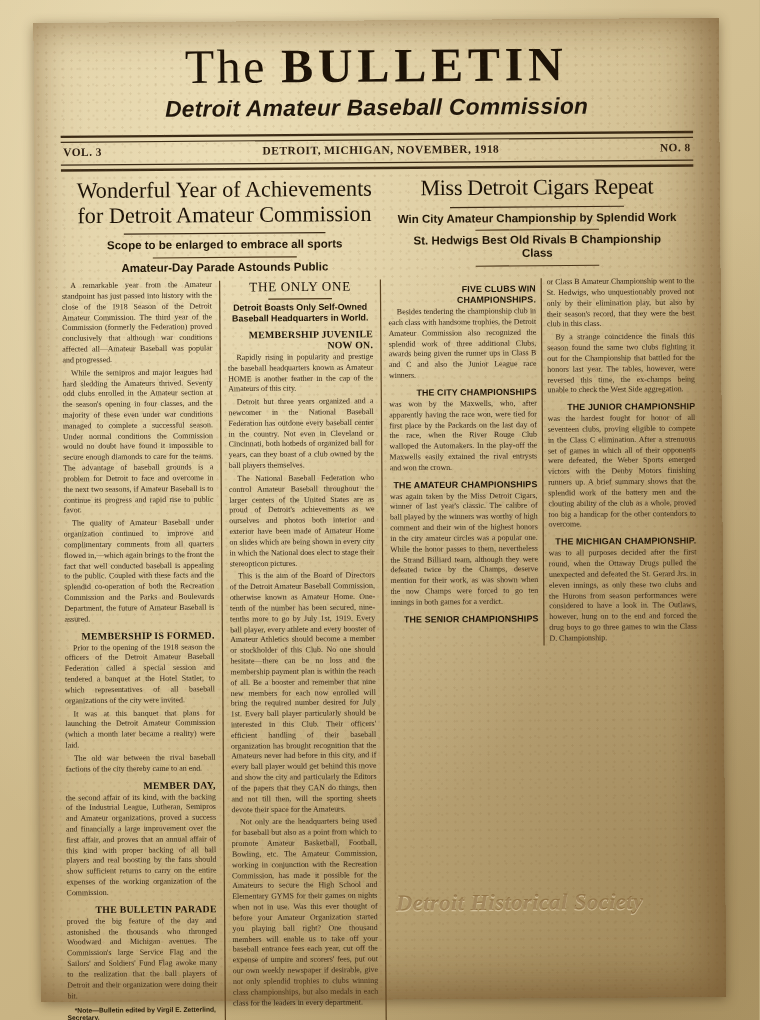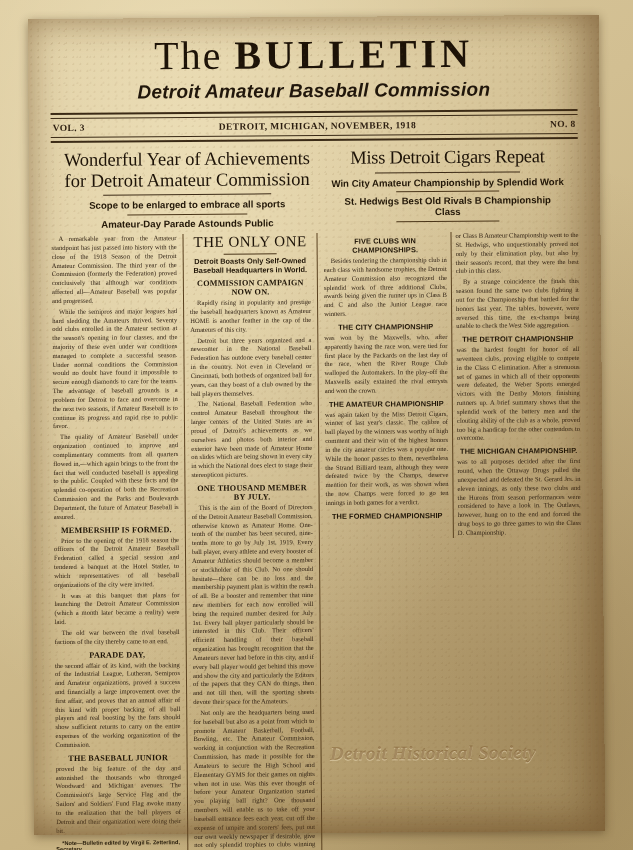--- a/index.html
+++ b/index.html
@@ -96,21 +96,21 @@
 
   p.bt{
     font-family:"Liberation Serif", serif;
     font-size:6.6px;line-height:1.34;text-align:justify;
     margin:0 0 2px 0;text-indent:7px;color:#2b1d10;
     -webkit-hyphens:auto;hyphens:auto;
   }
   p.bt.noind{text-indent:0;}
   .ch{
     font-family:"Liberation Sans", sans-serif;font-weight:700;
-    font-size:7.4px;text-align:center;margin:4px 0 2px 0;color:#201608;
+    font-size:7.4px;text-align:right;margin:4px 0 2px 0;color:#201608;
     letter-spacing:.1px;
   }
   .ch.serif{font-family:"Liberation Serif", serif;font-size:8.2px;letter-spacing:.2px;}
   .smallrule{border:0;border-top:1.3px solid #4a3519;width:44%;margin:3px auto;}
   .footnote{
     font-family:"Liberation Sans", sans-serif;font-weight:700;
     font-size:5.6px;margin-top:5px;text-indent:6px;color:#241908;
   }
   
   .watermark{
@@ -167,61 +167,60 @@
         <div class="col c1">
           <p class="bt">A remarkable year from the Amateur standpoint has just passed into history with the close of the 1918 Season of the Detroit Amateur Commission. The third year of the Commission (formerly the Federation) proved conclusively that although war conditions affected all—Amateur Baseball was popular and progressed.</p>
           <p class="bt">While the semipros and major leagues had hard sledding the Amateurs thrived. Seventy odd clubs enrolled in the Amateur section at the season's opening in four classes, and the majority of these even under war conditions managed to complete a successful season. Under normal conditions the Commission would no doubt have found it impossible to secure enough diamonds to care for the teams. The advantage of baseball grounds is a problem for Detroit to face and overcome in the next two seasons, if Amateur Baseball is to continue its progress and rapid rise to public favor.</p>
           <p class="bt">The quality of Amateur Baseball under organization continued to improve and complimentary comments from all quarters flowed in,—which again brings to the front the fact that well conducted baseball is appealing to the public. Coupled with these facts and the splendid co-operation of both the Recreation Commission and the Parks and Boulevards Department, the future of Amateur Baseball is assured.</p>
 
           <p class="ch serif">MEMBERSHIP IS FORMED.</p>
           <p class="bt">Prior to the opening of the 1918 season the officers of the Detroit Amateur Baseball Federation called a special session and tendered a banquet at the Hotel Statler, to which representatives of all baseball organizations of the city were invited.</p>
           <p class="bt">It was at this banquet that plans for launching the Detroit Amateur Commission (which a month later became a reality) were laid.</p>
           <p class="bt">The old war between the rival baseball factions of the city thereby came to an end.</p>
 
-          <p class="ch serif">PARADE DAY,</p>
+          <p class="ch serif">MEMBER DAY,</p>
           <p class="bt noind">the second affair of its kind, with the backing of the Industrial League, Lutheran, Semipros and Amateur organizations, proved a success and financially a large improvement over the first affair, and proves that an annual affair of this kind with proper backing of all ball players and real boosting by the fans should show sufficient returns to carry on the entire expenses of the working organization of the Commission.</p>
 
-          <p class="ch serif">THE BASEBALL JUNIOR</p>
+          <p class="ch serif">THE BULLETIN PARADE</p>
           <p class="bt noind">proved the big feature of the day and astonished the thousands who thronged Woodward and Michigan avenues. The Commission's large Service Flag and the Sailors' and Soldiers' Fund Flag awoke many to the realization that the ball players of Detroit and their organization were doing their bit.</p>
 
           <p class="footnote">*Note—Bulletin edited by Virgil E. Zetterlind, Secretary.</p>
         </div>
 
         <div class="col c2">
-          <h1 class="hl" style="font-size:15px;letter-spacing:.5px;">THE ONLY ONE</h1>
+          <h1 class="hl" style="font-size:11px;letter-spacing:.5px;">THE ONLY ONE</h1>
           <hr class="smallrule">
           <p class="subhead" style="font-size:7.4px;">Detroit Boasts Only Self-Owned Baseball Headquarters in World.</p>
 
-          <p class="ch serif">COMMISSION CAMPAIGN NOW ON.</p>
+          <p class="ch serif">MEMBERSHIP JUVENILE NOW ON.</p>
           <p class="bt">Rapidly rising in popularity and prestige the baseball headquarters known as Amateur HOME is another feather in the cap of the Amateurs of this city.</p>
           <p class="bt">Detroit but three years organized and a newcomer in the National Baseball Federation has outdone every baseball center in the country. Not even in Cleveland or Cincinnati, both hotbeds of organized ball for years, can they boast of a club owned by the ball players themselves.</p>
           <p class="bt">The National Baseball Federation who control Amateur Baseball throughout the larger centers of the United States are as proud of Detroit's achievements as we ourselves and photos both interior and exterior have been made of Amateur Home on slides which are being shown in every city in which the National does elect to stage their stereopticon pictures.</p>
 
-          <p class="ch serif">ONE THOUSAND MEMBER BY JULY.</p>
           <p class="bt">This is the aim of the Board of Directors of the Detroit Amateur Baseball Commission, otherwise known as Amateur Home. One-tenth of the number has been secured, nine-tenths more to go by July 1st, 1919. Every ball player, every athlete and every booster of Amateur Athletics should become a member or stockholder of this Club. No one should hesitate—there can be no loss and the membership payment plan is within the reach of all. Be a booster and remember that nine new members for each now enrolled will bring the required number desired for July 1st. Every ball player particularly should be interested in this Club. Their officers' efficient handling of their baseball organization has brought recognition that the Amateurs never had before in this city, and if every ball player would get behind this move and show the city and particularly the Editors of the papers that they CAN do things, then and not till then, will the sporting sheets devote their space for the Amateurs.</p>
           <p class="bt">Not only are the headquarters being used for baseball but also as a point from which to promote Amateur Basketball, Football, Bowling, etc. The Amateur Commission, working in conjunction with the Recreation Commission, has made it possible for the Amateurs to secure the High School and Elementary GYMS for their games on nights when not in use. Was this ever thought of before your Amateur Organization started you playing ball right? One thousand members will enable us to take off your baseball entrance fees each year, cut off the expense of umpire and scorers' fees, put out our own weekly newspaper if desirable, give not only splendid trophies to clubs winning class championships, but also medals in each class for the leaders in every department.</p>
 
         </div>
 
         <div class="col c3">
           <div class="inner">
             <p class="ch">FIVE CLUBS WIN CHAMPIONSHIPS.</p>
             <p class="bt">Besides tendering the championship club in each class with handsome trophies, the Detroit Amateur Commission also recognized the splendid work of three additional Clubs, awards being given the runner ups in Class B and C and also the Junior League race winners.</p>
 
-            <p class="ch">THE CITY CHAMPIONSHIP</p>
+            <p class="ch">THE CITY CHAMPIONSHIPS</p>
             <p class="bt noind">was won by the Maxwells, who, after apparently having the race won, were tied for first place by the Packards on the last day of the race, when the River Rouge Club walloped the Automakers. In the play-off the Maxwells easily extained the rival entrysts and won the crown.</p>
 
-            <p class="ch">THE AMATEUR CHAMPIONSHIP</p>
+            <p class="ch">THE AMATEUR CHAMPIONSHIPS</p>
             <p class="bt noind">was again taken by the Miss Detroit Cigars, winner of last year's classic. The calibre of ball played by the winners was worthy of high comment and their win of the highest honors in the city amateur circles was a popular one. While the honor passes to them, nevertheless the Strand Billiard team, although they were defeated twice by the Champs, deserve mention for their work, as was shown when the now Champs were forced to go ten innings in both games for a verdict.</p>
 
-            <p class="ch">THE FORMED CHAMPIONSHIP</p>
+            <p class="ch">THE SENIOR CHAMPIONSHIPS</p>
             <p class="bt noind">or Class B Amateur Championship went to the St. Hedwigs, who unquestionably proved not only by their elimination play, but also by their season's record, that they were the best club in this class.</p>
             <p class="bt">By a strange coincidence the finals this season found the same two clubs fighting it out for the Championship that battled for the honors last year. The tables, however, were reversed this time, the ex-champs being unable to check the West Side aggregation.</p>
 
-            <p class="ch">THE DETROIT CHAMPIONSHIP</p>
+            <p class="ch">THE JUNIOR CHAMPIONSHIP</p>
             <p class="bt noind">was the hardest fought for honor of all seventeen clubs, proving eligible to compete in the Class C elimination. After a strenuous set of games in which all of their opponents were defeated, the Weber Sports emerged victors with the Denby Motors finishing runners up. A brief summary shows that the splendid work of the battery men and the clouting ability of the club as a whole, proved too big a handicap for the other contendors to overcome.</p>
 
             <p class="ch">THE MICHIGAN CHAMPIONSHIP.</p>
             <p class="bt noind">was to all purposes decided after the first round, when the Ottaway Drugs pulled the unexpected and defeated the St. Gerard Jrs. in eleven innings, as only these two clubs and the Hurons from season performances were considered to have a look in. The Outlaws, however, hung on to the end and forced the drug boys to go three games to win the Class D. Championship.</p>
           </div>
         </div>
 
       </div>
     </div>
     <div class="grain"></div>

